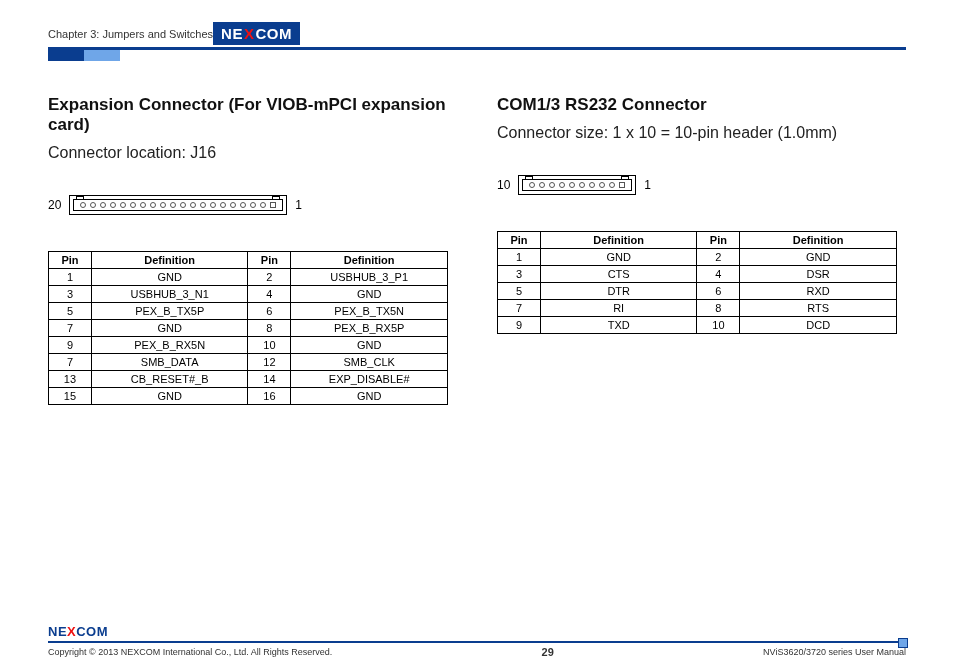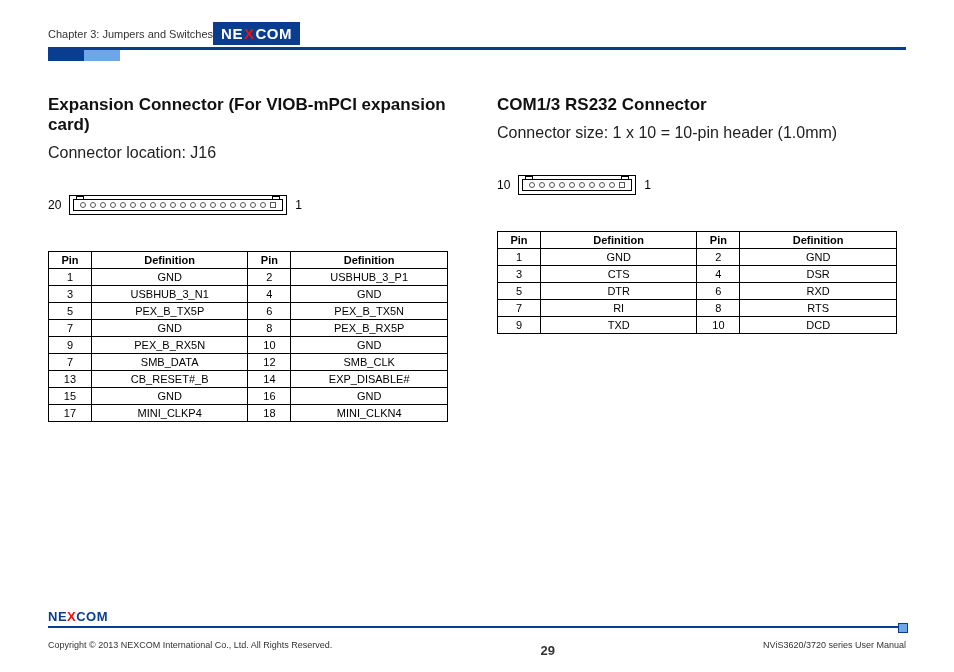--- a/index.html
+++ b/index.html
@@ -133,21 +133,21 @@
   .footer-logo {
     background:#fff;
     color:#0a3d8f;
     font-weight:bold;
     font-size:13px;
     letter-spacing:0.5px;
     display:flex; align-items:center;
     margin-bottom:2px;
   }
   .footer-logo .x{ color:#e11;}
-  .page-num { font-weight:bold; font-size:13px;margin-top:12px;}
+  .page-num { font-weight:bold; font-size:11px;}
 </style>
 </head>
 <body>
 
 <div class="header-row">
   <span>Chapter 3: Jumpers and Switches</span>
   <span class="logo-box">
     <span>NE</span>
       <span class="x">X</span>
       <span>COM</span>
@@ -245,26 +245,20 @@
             <td class="def">CB_RESET#_B</td>
             <td>14</td>
             <td class="def">EXP_DISABLE#</td>
           </tr>
           <tr>
             <td>15</td>
             <td class="def">GND</td>
             <td>16</td>
             <td class="def">GND</td>
           </tr>
-          <tr>
-            <td>17</td>
-            <td class="def">MINI_CLKP4</td>
-            <td>18</td>
-            <td class="def">MINI_CLKN4</td>
-          </tr>
         </tbody>
     </table>
   </div>
 
   <div class="col">
     <h2 class="section-title">COM1/3 RS232 Connector</h2>
     <div class="subtext">
       <div>Connector size: 1 x 10 = 10-pin header (1.0mm)</div>
     </div>
     <div class="connector-wrap">

